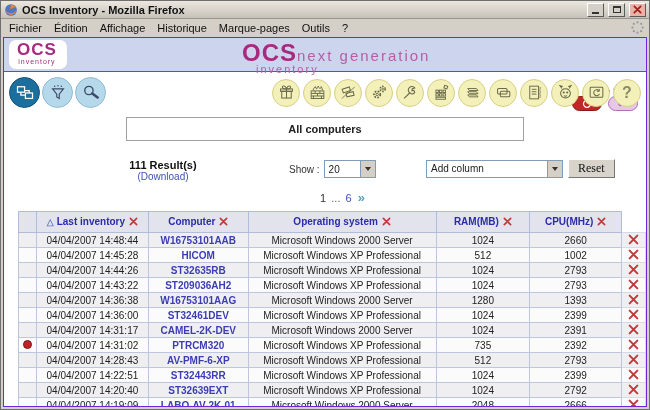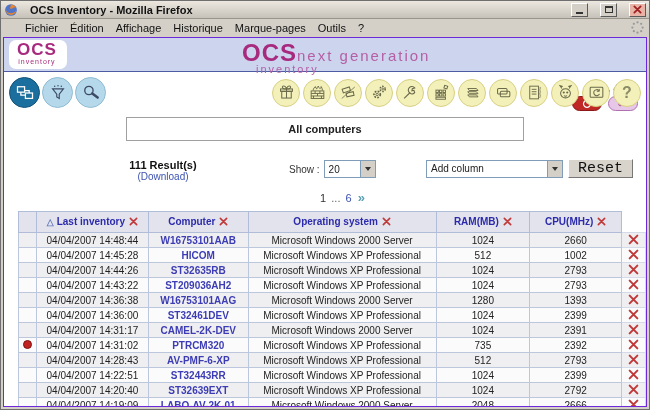--- a/index.html
+++ b/index.html
@@ -3,34 +3,34 @@
 <meta charset="utf-8">
 <style>
   * { box-sizing: border-box; margin: 0; padding: 0; }
   html,body { background:#808080; }
   body { font-family: "Liberation Sans", sans-serif; }
 
   .window { position:relative; width:650px; height:410px; background:#d4d0c8;
             border:1px solid #6f6f6f; overflow:hidden; }
 
   
-  .titlebar { height:18px; display:flex; align-items:center; gap:12px; padding:0 3px;
+  .titlebar { height:18px; display:flex; align-items:center; gap:4px; padding:0 3px;
               background:linear-gradient(#ece8e0,#c6c2ba); border-bottom:1px solid #9a968e; }
   .ff-icon { width:14px; height:14px; display:inline-flex; }
   .title { font-size:11px; font-weight:bold; color:#111; white-space:nowrap; }
   .tspacer { flex:1; }
   .winbtn { width:17px; height:14px; background:#d4d0c8; border:1px solid;
             border-color:#fff #5a5a5a #5a5a5a #fff; display:inline-flex;
             align-items:center; justify-content:center; cursor:default; }
   .winbtn .min { width:7px; height:2px; background:#333; margin-top:7px; }
   .winbtn .max { width:8px; height:7px; border:1px solid #333; border-top-width:2px; }
   .winbtn.close { background:#e8b4a8; }
 
   
-  .menubar { height:17px; display:flex; align-items:center; padding-left:18px;
+  .menubar { height:17px; display:flex; align-items:center; padding-left:2px;
              background:#d4d0c8; font-size:11px; position:relative; }
   .menu-item { padding:1px 6px; color:#111; white-space:nowrap; }
   .throbber { position:absolute; right:4px; top:1px; width:15px; height:15px; }
 
   
   .page { position:absolute; top:36px; left:2px; right:2px; bottom:2px; background:#fff;
           border:1px solid #6d28d9; overflow:hidden;padding-left:29px; }
 
   
   .band { position:absolute; top:0; left:0; right:0; height:34px; background:#ccd4ee;
@@ -80,21 +80,21 @@
   .addcol-area { position:absolute; top:121px; left:422px; display:flex; align-items:center; gap:5px; }
   .select { display:inline-flex; align-items:center; border:1px solid #7f9db9;
             background:#fff; height:18px; font-size:10px; color:#222; }
   .select .val { padding:0 4px; flex:1; white-space:nowrap; }
   .select .arrowbox { width:15px; height:16px; background:#d4d0c8; border-left:1px solid #7f9db9;
                       display:inline-flex; align-items:center; justify-content:center; }
   .select .arrow { width:0; height:0; border:3px solid transparent; border-top:4px solid #333;
                    margin-top:3px; }
   .select.small { width:52px; }
   .select.wide  { width:137px; }
-  .reset { height:19px; padding:0 9px; font-size:15px; font-family:Liberation Mono, monospace;
+  .reset { height:19px; padding:0 9px; font-size:12px; font-family:Liberation Serif, serif;
            background:#d8d4cc; border:1px solid; border-color:#fff #777 #777 #fff; color:#111; }
 
   
   .pagination { position:absolute; top:152px; left:0; right:0; text-align:center;
                 font-size:11px;margin-left:35px; }
   .pg-first { color:#333; }
   .pg-ellipsis { color:#666; margin:0 2px; }
   .pg-last { color:#3c52b0; }
   .pg-next { color:#5aa0b4; font-size:13px; font-weight:bold; margin-left:3px; }
 

